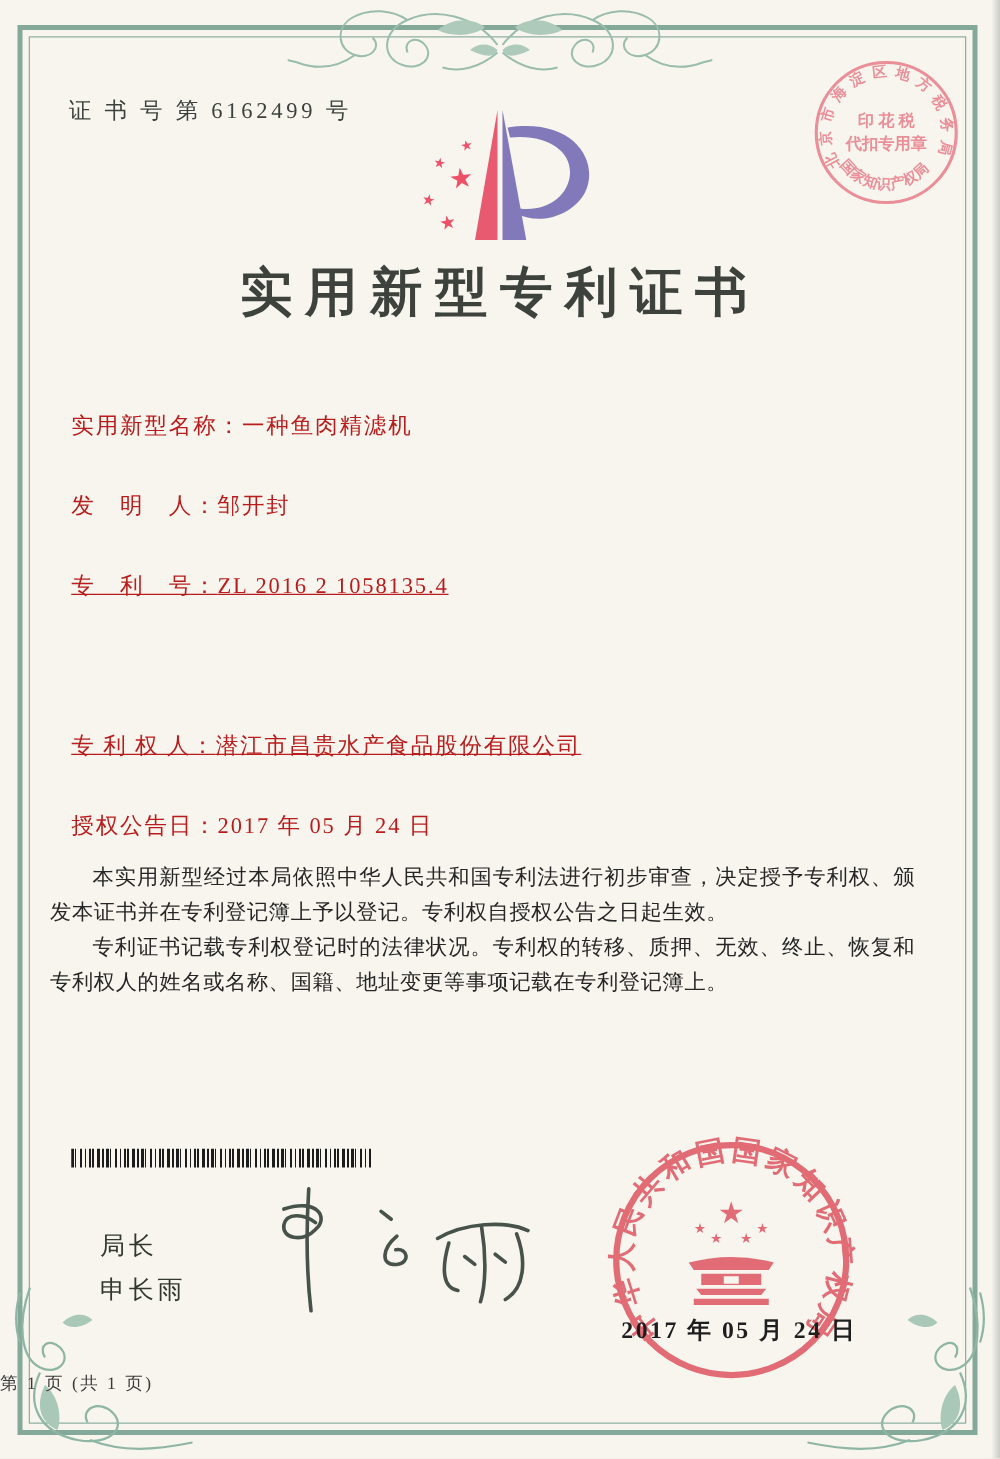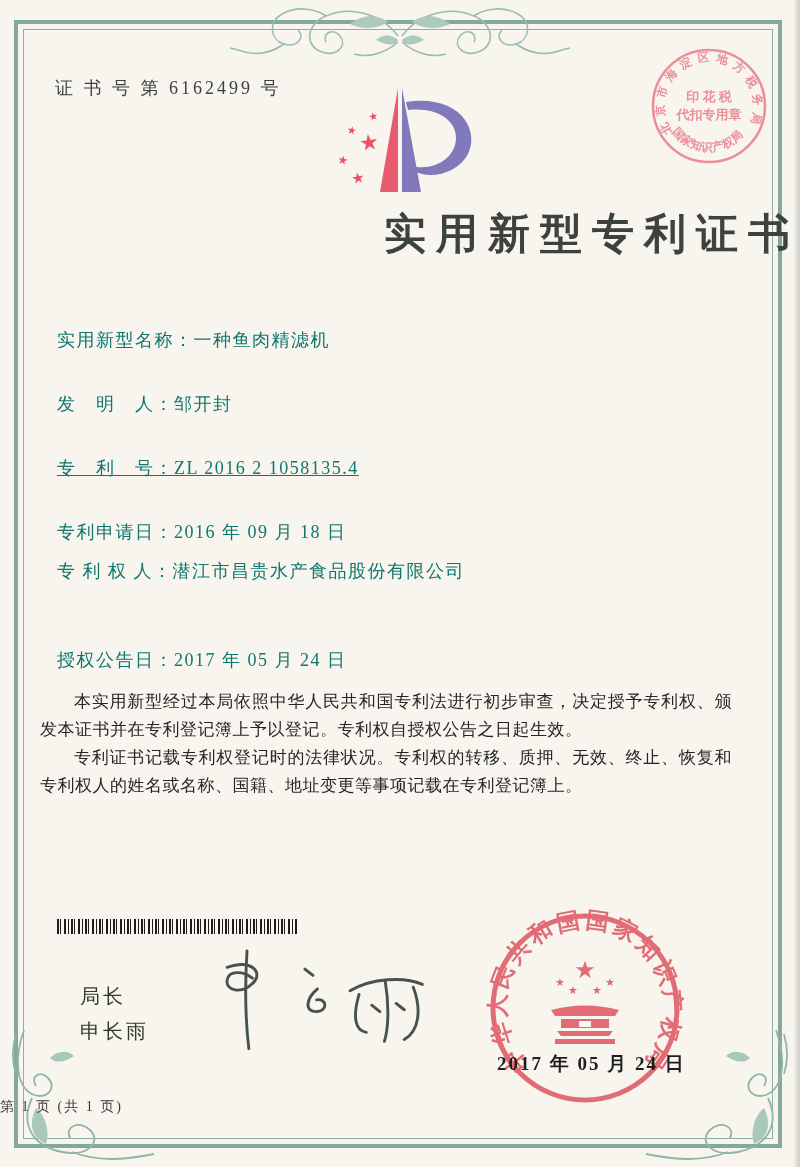--- a/index.html
+++ b/index.html
@@ -27,26 +27,26 @@
   }
   .ornament{position:absolute;pointer-events:none;}
   .cert-number{
     position:absolute;left:55px;top:76px;
     font-size:18px;letter-spacing:3px;color:#3d413d;
   }
   .logo{position:absolute;left:320px;top:80px;width:180px;height:130px;}
   .tax-stamp{position:absolute;left:644px;top:41px;width:130px;height:130px;opacity:0.88;}
   .title{
     position:absolute;left:0;top:206px;width:100%;
-    text-align:right;font-size:42px;font-weight:600;
+    text-align:center;font-size:42px;font-weight:600;
     letter-spacing:10px;color:#3d423d;
   }
   .field-row{
     position:absolute;left:57px;width:700px;
-    font-size:18px;letter-spacing:1.5px;color:#0f766e;white-space:nowrap;
+    font-size:18px;letter-spacing:1.5px;color:#b91c1c;white-space:nowrap;
   }
   .body-block{
     position:absolute;left:40px;top:688px;width:692px;
     font-size:17px;line-height:28px;text-align:justify;color:#262626;
   }
   .body-block p{margin:0;text-indent:2em;letter-spacing:0.5px;}
   .barcode{
     position:absolute;left:57px;top:919px;width:240px;height:15px;
     background:repeating-linear-gradient(90deg,
       #1c1c1c 0,#1c1c1c 2px,#f7f5ee 2px,#f7f5ee 3px,
@@ -144,24 +144,21 @@
 
   <div class="field-row" style="top:328px;">
     <span>实用新型名称：</span><span>一种鱼肉精滤机</span>
   </div>
   <div class="field-row" style="top:392px;">
     <span>发　明　人：</span><span>邹开封</span>
   </div>
   <div class="field-row" style="top:456px;text-decoration:underline;">
     <span>专　利　号：</span><span>ZL 2016 2 1058135.4</span>
   </div>
-  <div class="field-row" style="top:520px;">
-    <span>专利申请日：</span><span>2016 年 09 月 18 日</span>
-  </div>
-  <div class="field-row" style="top:559px;">
+  <div class="field-row" style="top:584px;text-decoration:underline;">
     <span>专 利 权 人：</span><span>潜江市昌贵水产食品股份有限公司</span>
   </div>
   <div class="field-row" style="top:648px;">
     <span>授权公告日：</span><span>2017 年 05 月 24 日</span>
   </div>
 
   <div class="body-block">
     <p>本实用新型经过本局依照中华人民共和国专利法进行初步审查，决定授予专利权、颁发本证书并在专利登记簿上予以登记。专利权自授权公告之日起生效。</p>
     <p>专利证书记载专利权登记时的法律状况。专利权的转移、质押、无效、终止、恢复和专利权人的姓名或名称、国籍、地址变更等事项记载在专利登记簿上。</p>
   </div>

